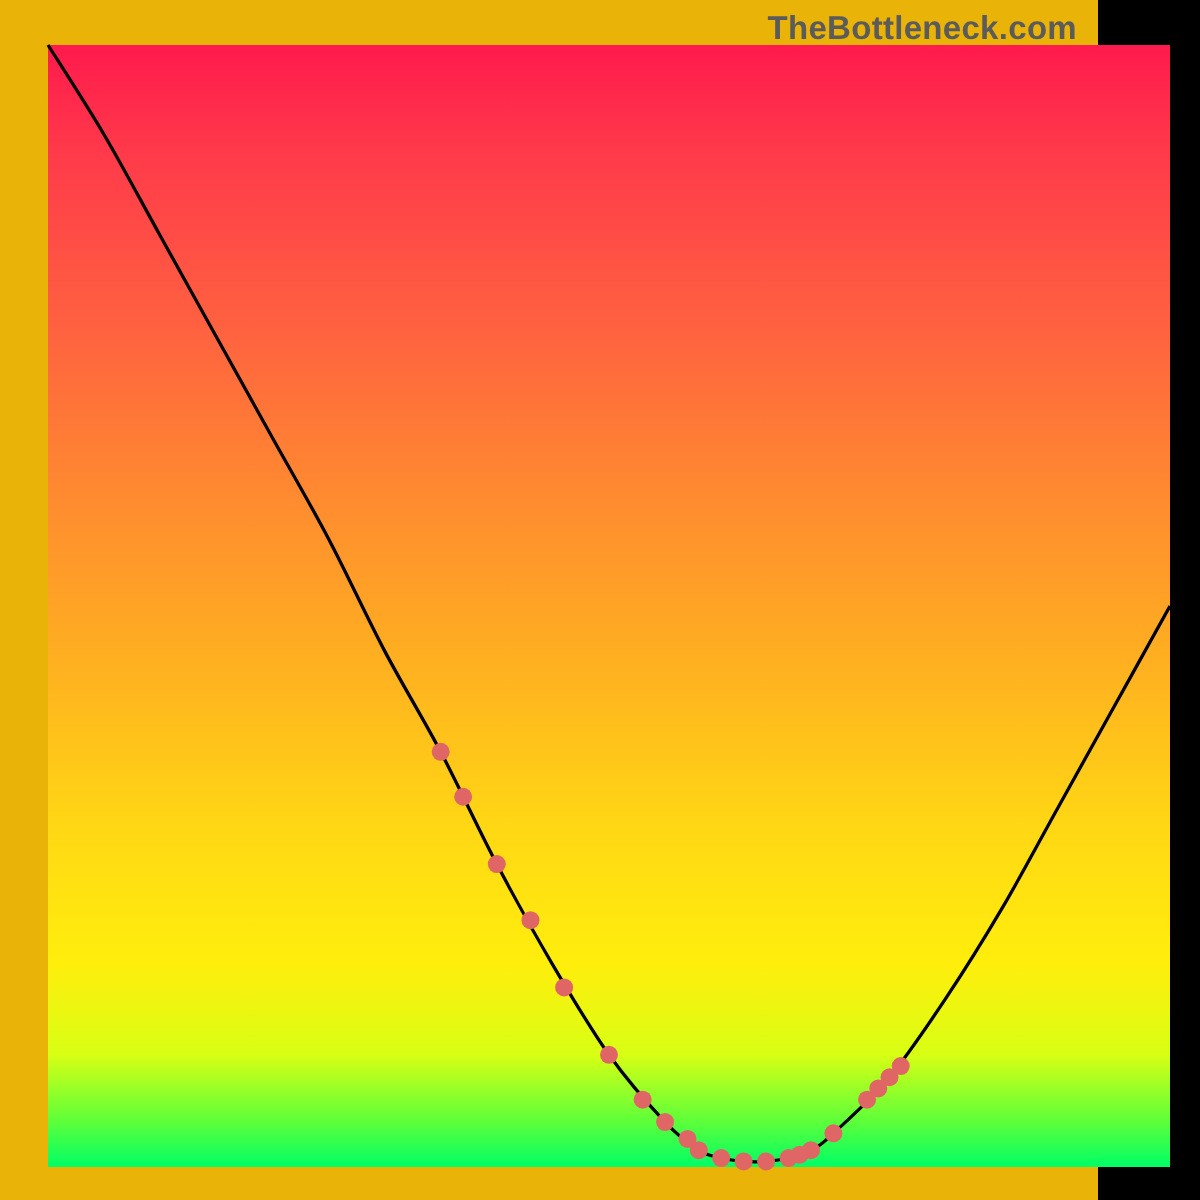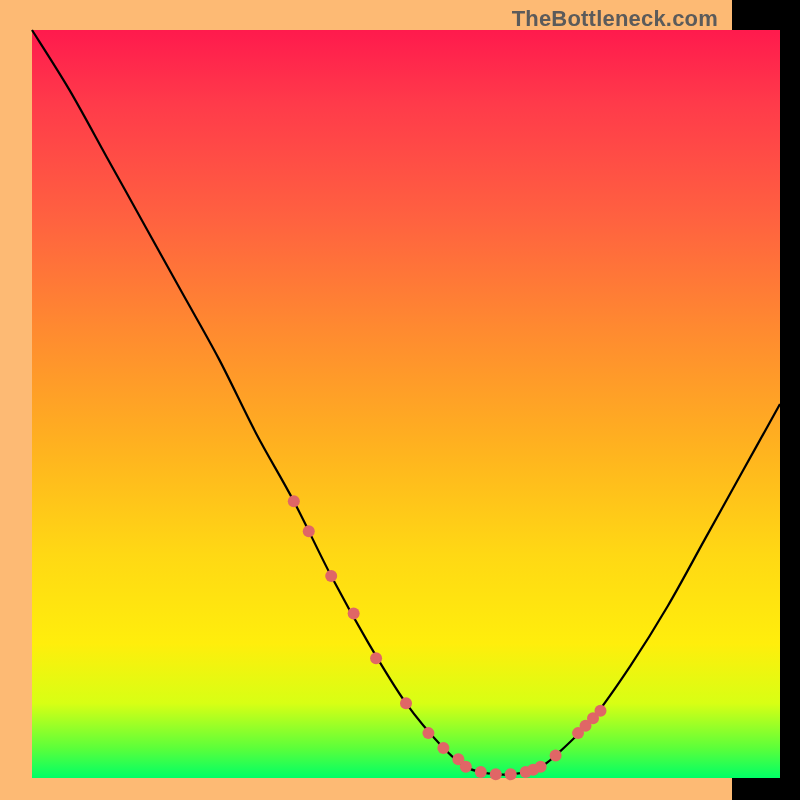--- a/index.html
+++ b/index.html
@@ -10,21 +10,21 @@
     background: #000;
     overflow: hidden;
     font-family: Arial, Helvetica, sans-serif;
   }
   .frame {
     position: absolute;
     left: 0;
     top: 0;
     width: 732px;
     height: 800px;
-    background: #fdba74;
+    background: #eab308;
   }
   .plot-area {
     position: absolute;
     left: 32px;
     top: 30px;
     width: 748px;
     height: 748px;
     
     background: linear-gradient(to bottom,
       #ff1a4d 0%,

